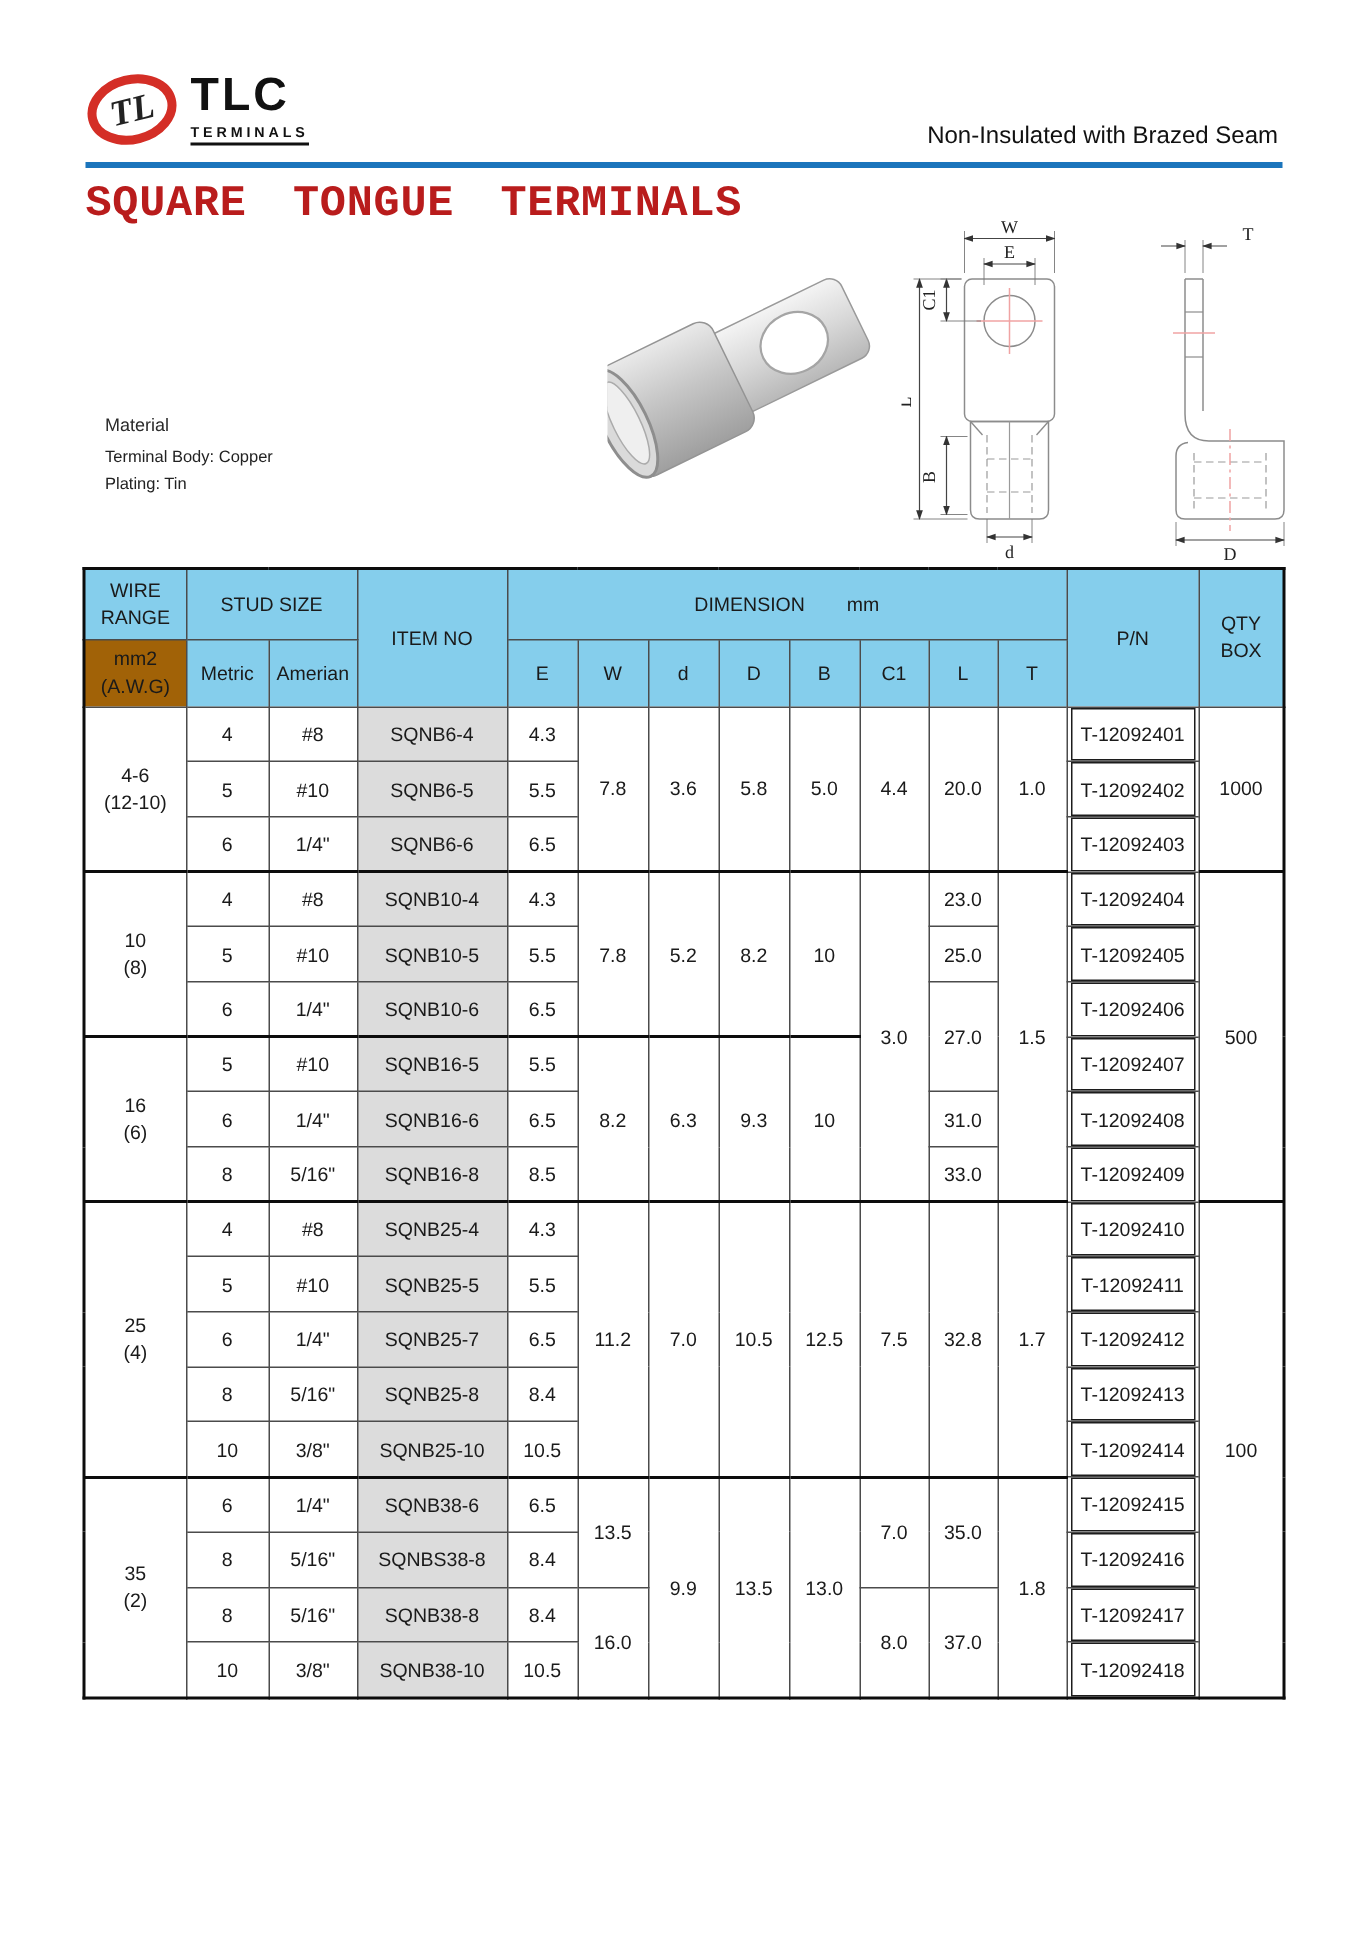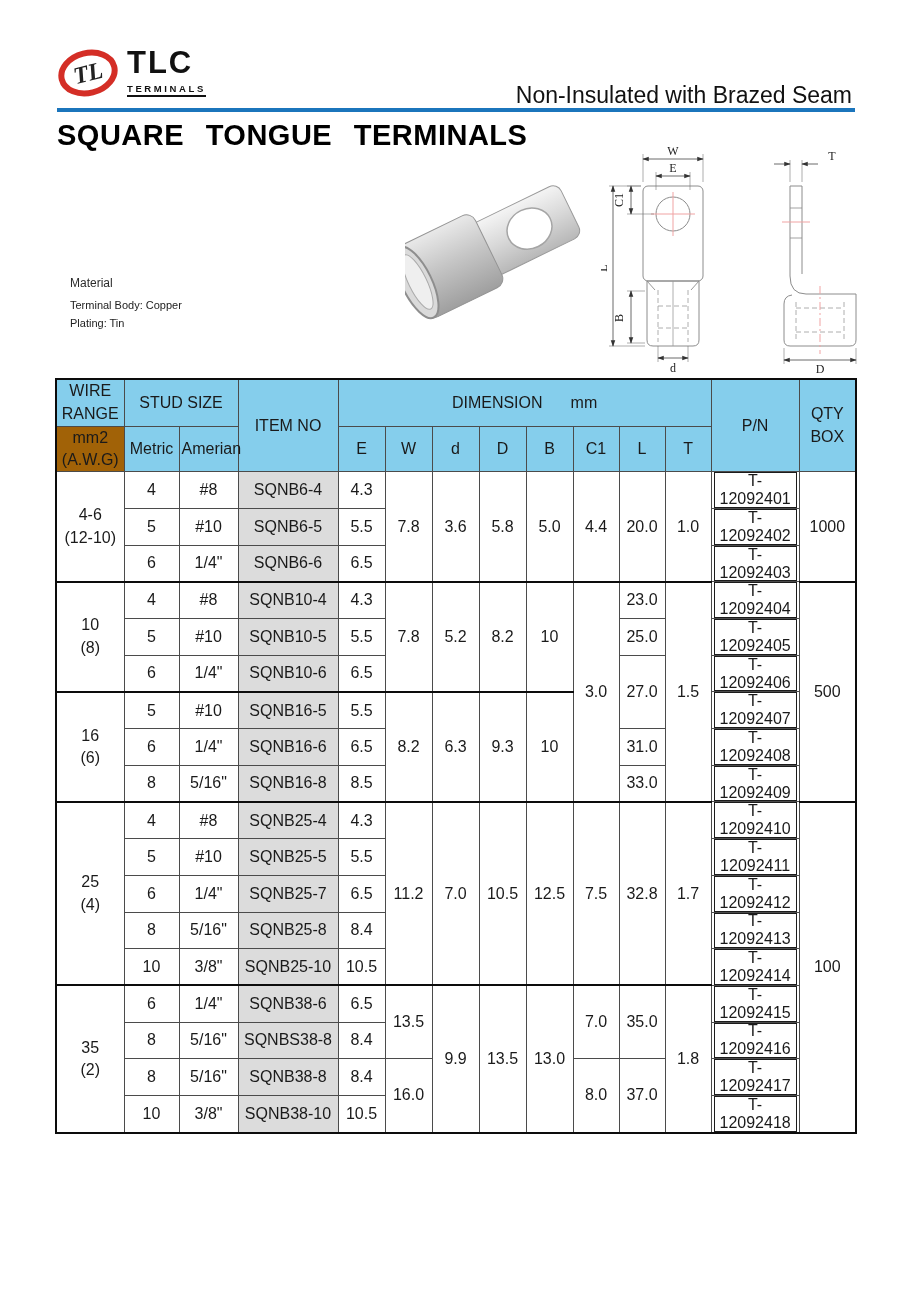--- a/index.html
+++ b/index.html
@@ -9,40 +9,40 @@
     font-family:"Liberation Sans", sans-serif; color:#1a1a1a; overflow:hidden;
   }
   .page { position:absolute; inset:0; }
 
   
   .brand { position:absolute; left:57px; top:48px; display:flex; align-items:flex-start; }
   .brand-text { margin-left:8px; }
   .brand-tlc { font-size:31px; font-weight:bold; letter-spacing:2px; color:#111; line-height:30px; }
   .brand-sub { display:inline-block; font-size:9.5px; font-weight:bold; letter-spacing:2.6px; color:#111;
                border-bottom:2px solid #111; padding-bottom:1px; margin-top:1px; }
-  .hdr-right { position:absolute; right:48px; top:82px; font-size:23px; color:#111; }
+  .hdr-right { position:absolute; right:48px; top:82px; font-size:16px; color:#111; }
   .hdr-rule { position:absolute; left:57px; right:45px; top:108px; height:4px; }
   .doc-title { position:absolute; left:57px; top:119px; font-size:29px; font-weight:bold;
                letter-spacing:0.5px; word-spacing:13px; }
 
   
   .material { position:absolute; left:70px; top:276px; }
   .material h3 { margin:0 0 6px 0; font-size:12px; font-weight:normal; color:#2b2b2b; }
   .material div { font-size:11px; color:#222; line-height:1.65; }
 
   
   .photo   { position:absolute; left:405px; top:183px; }
   .fview   { position:absolute; left:601px; top:146px; }
   .sview   { position:absolute; left:756px; top:146px; }
   svg text { font-family:"Liberation Serif", serif; fill:#222; }
 
   
   table.spec { position:absolute; left:55px; top:378px; width:800px;
                border-collapse:collapse; table-layout:fixed;
-               border:2.4px solid #0c0c0c; font-size:16px; }
+               border:2.4px solid #0c0c0c; font-size:13px; }
   table.spec th, table.spec td { border:1px solid #4b4b4b; text-align:center; vertical-align:middle; padding:0 2px; }
   table.spec th { font-weight:normal; }
   tr.hrow1 { height:47px; } tr.hrow2 { height:45px; }
   tr.drow { height:35.7px; }
   .pre { white-space:pre-line; line-height:1.4; }
   td.item { background:#dcdcdc;margin-top:38px; }
   .dim-unit { margin-left:28px; }
   tr.gs > td { border-top:2.2px solid #0c0c0c; }
   td.pn-cell { border:none; padding:0 3px; background:#fff; }
   tr.gs td.pn-cell { border-top:none; }
@@ -60,21 +60,21 @@
       <text x="31" y="33" font-family="Liberation Sans, sans-serif" font-size="24" font-weight="bold" font-style="italic" text-anchor="middle" fill="#d42e26" transform="rotate(-14 31 25)">TL</text>
     </svg>
     <div class="brand-text">
       <div class="brand-tlc">TLC</div>
       <span class="brand-sub">TERMINALS</span>
     </div>
   </div>
 
   <div class="hdr-right">Non-Insulated with Brazed Seam</div>
   <div class="hdr-rule" style="background:#1b75bc;"></div>
-  <div class="doc-title" style="color:#000000;">SQUARE  TONGUE  TERMINALS</div>
+  <div class="doc-title" style="color:#b91c1c;font-family:Liberation Mono, monospace;">SQUARE  TONGUE  TERMINALS</div>
 
   <div class="material">
     <h3>Material</h3>
     <div>Terminal Body: Copper</div>
     <div>Plating: Tin</div>
   </div>
 
   <svg class="photo" width="190" height="168" viewBox="0 0 190 168">
     <defs>
       <linearGradient id="met1" x1="0" y1="0" x2="0" y2="1">

